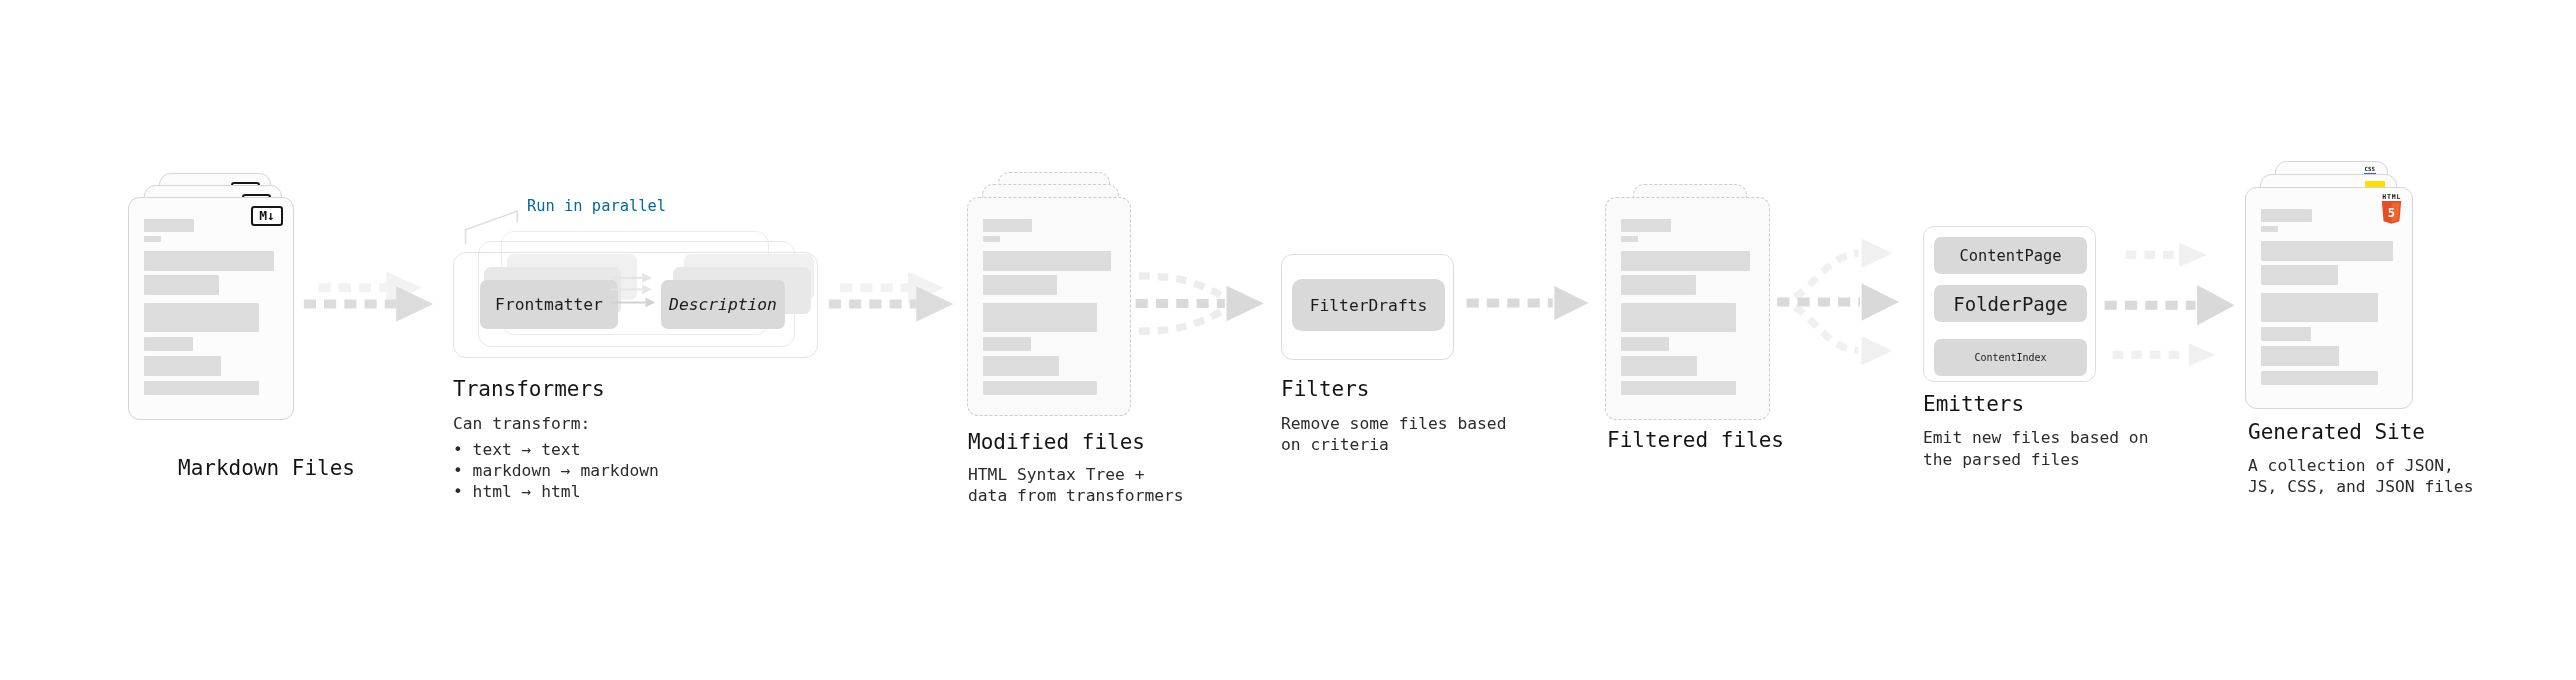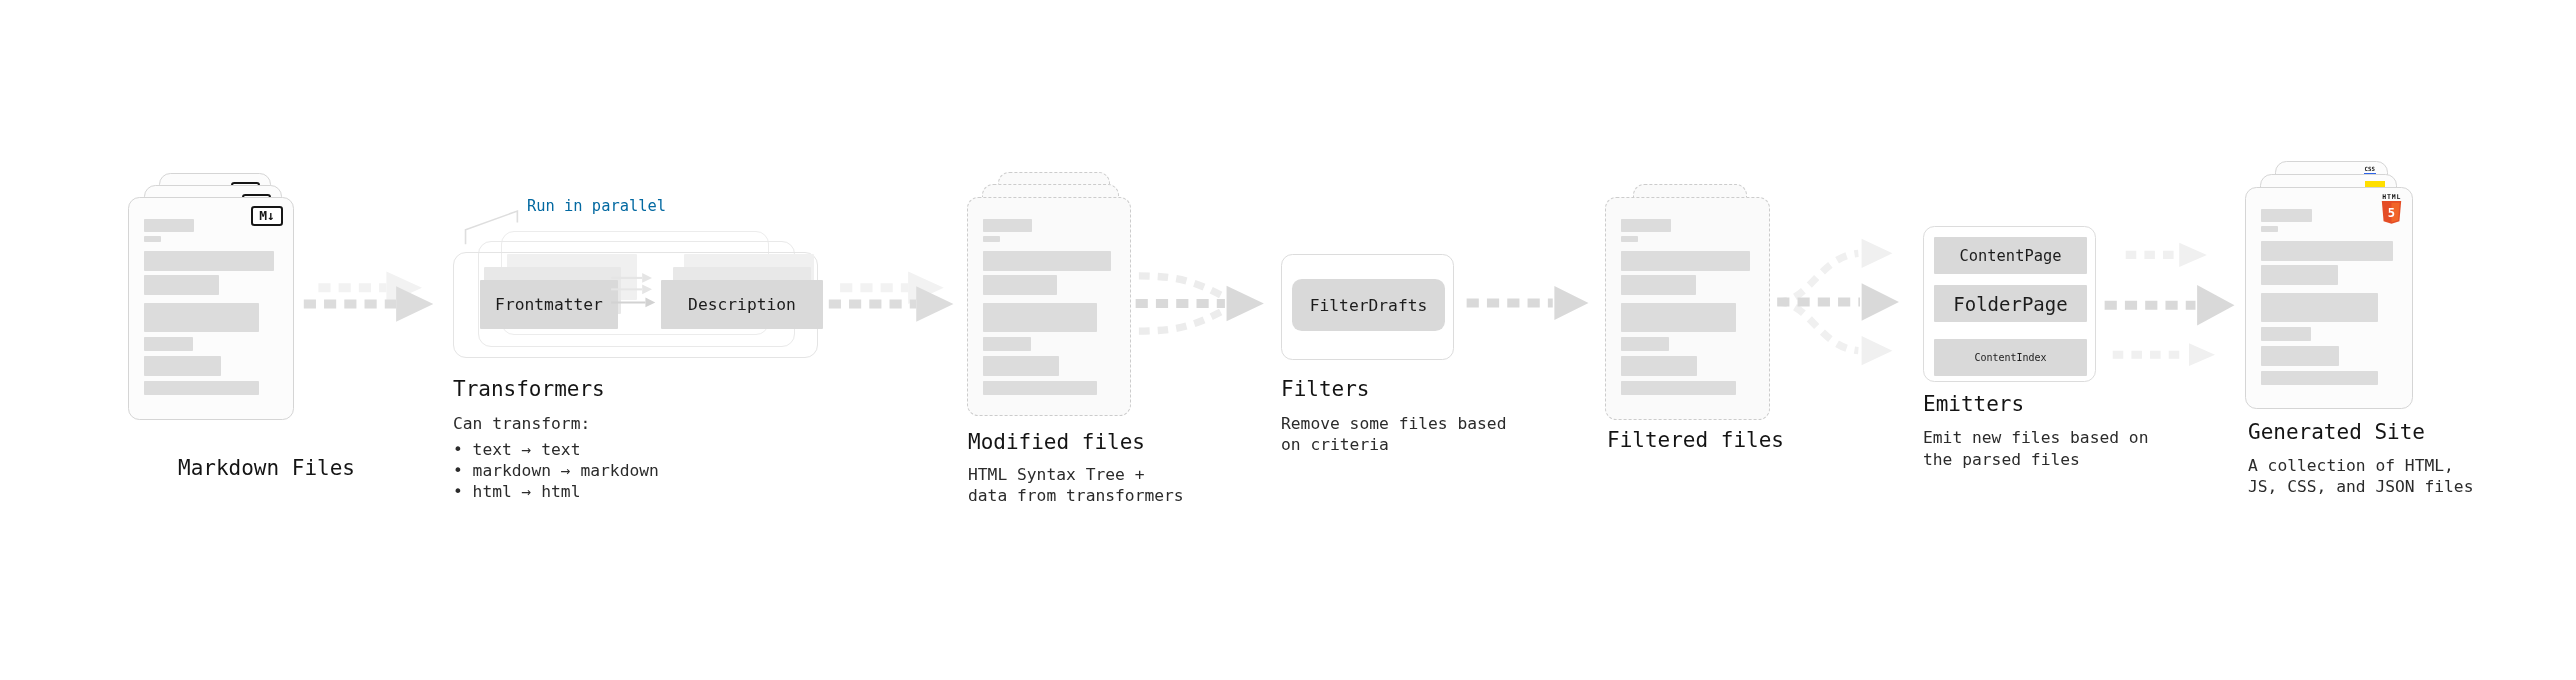--- a/index.html
+++ b/index.html
@@ -24,21 +24,21 @@
   .md-badge{position:absolute;top:8.1px;right:9.8px;width:32.5px;height:19.5px;background:#fff;
     border:2.4px solid #161616;border-radius:3.3px;display:flex;align-items:center;justify-content:center;
     font-weight:bold;font-size:13px;color:#161616;box-sizing:border-box;}
   .md-badge.small{width:29px;height:18px;font-size:11.4px;border-width:2px;}
   .css-badge{position:absolute;top:4.1px;right:11.4px;font-size:5.7px;font-weight:bold;color:#111;
     border-bottom:2.4px solid #2b63e8;padding:0 0.8px 0.8px 0.8px;line-height:6.5px;}
   .js-badge{position:absolute;top:5.7px;right:11.4px;width:19.5px;height:9.8px;background:#ffdf00;}
   .html5-logo{position:absolute;top:5.7px;right:9.8px;width:21px;text-align:center;}
   .html5-logo .t{font-size:6.5px;font-weight:bold;letter-spacing:0.8px;color:#111;line-height:7.3px;}
   
-  .pill{position:absolute;background:#d9d9d9;border-radius:1px;display:flex;align-items:center;
+  .pill{position:absolute;background:#d9d9d9;border-radius:7px;display:flex;align-items:center;
     justify-content:center;font-size:16.3px;color:#1c1c1c;box-sizing:border-box;white-space:nowrap;}
   .pill.ghost1{background:#e8e8e8;}
   .pill.ghost2{background:#f0f0f0;}
   .frame{position:absolute;border:1.6px solid #e4e4e4;border-radius:13px;box-sizing:border-box;background:transparent;}
   .frame.f-mid{border-color:#e9e9e9;}
   .frame.f-back{border-color:#ececec;}
   .panel{position:absolute;background:#ffffff;border:1.6px solid #dcdcdc;border-radius:11.4px;box-sizing:border-box;}
   
   .node-label{position:absolute;font-size:21px;font-weight:500;color:#141414;white-space:nowrap;}
   .node-desc{position:absolute;font-size:16.3px;color:#2b2b2b;line-height:21px;white-space:nowrap;}
@@ -89,21 +89,21 @@
       <polyline points="13,52 13,34 77,11 77,25" fill="none" stroke="#dedede" stroke-width="2"></polyline>
     </svg>
     <div class="annotation" style="left:527px;top:197px;">Run in parallel</div>
 
     <div class="pill ghost2" style="left:507px;top:254px;width:130px;height:46px;"></div>
     <div class="pill ghost1" style="left:484px;top:267px;width:137px;height:47px;"></div>
     <div class="pill" style="left:480px;top:280px;width:138px;height:49px;">Frontmatter</div>
 
     <div class="pill ghost2" style="left:684px;top:254px;width:130px;height:46px;"></div>
     <div class="pill ghost1" style="left:673px;top:267px;width:138px;height:47px;"></div>
-    <div class="pill" style="left:661px;top:280px;width:162px;height:49px;">Description</div>
+    <div class="pill" style="left:661px;top:280px;width:124px;height:49px;font-style:italic;">Description</div>
 
     <svg class="abs" style="left:611px;top:273px;" width="46" height="36" viewBox="0 0 56 44">
       <line x1="0" y1="6" x2="38" y2="6" stroke="#e5e5e5" stroke-width="2.5"></line>
       <polygon points="38,0 50,6 38,12" fill="#e5e5e5"></polygon>
       <line x1="0" y1="20" x2="38" y2="20" stroke="#e5e5e5" stroke-width="2.5"></line>
       <polygon points="38,14 50,20 38,26" fill="#e5e5e5"></polygon>
       <line x1="0" y1="36" x2="42" y2="36" stroke="#d2d2d2" stroke-width="2.5"></line>
       <polygon points="42,30 54,36 42,42" fill="#d2d2d2"></polygon>
     </svg>
 
@@ -227,18 +227,18 @@
           <div class="bar b2"></div>
           <div class="bar b3"></div>
           <div class="bar b4"></div>
         <div class="bar b5"></div>
           <div class="bar b6"></div>
           <div class="bar b7"></div>
           <div class="bar b8"></div>
       </div>
     </div>
     <div class="node-label" style="left:2248px;top:420px;">Generated Site</div>
-    <div class="node-desc" style="left:2248px;top:455px;">A collection of HTML,</div>
+    <div class="node-desc" style="left:2248px;top:455px;">A collection of JSON,</div>
     <div class="node-desc" style="left:2248px;top:476px;">JS, CSS, and JSON files</div>
   </div>
 
 </div>
 
 
 </body></html>

